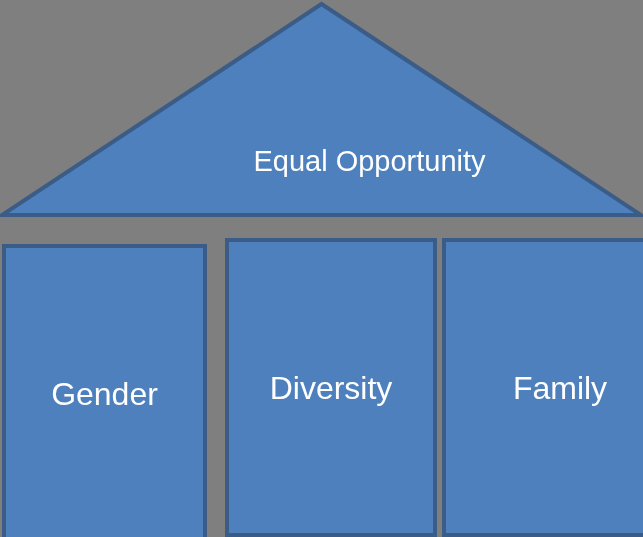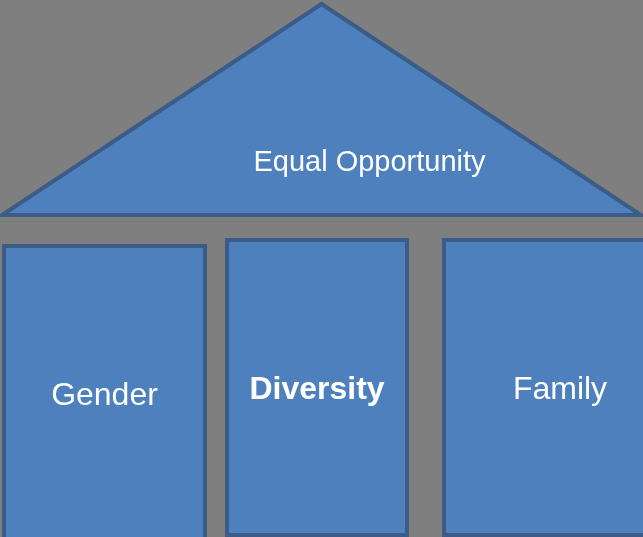--- a/index.html
+++ b/index.html
@@ -45,21 +45,21 @@
     top: 238px;
     height: 299px;
     background: #4E80BD;
     border: 4px solid #3A5C87;
     box-sizing: border-box;
     display: flex;
     align-items: center;
     justify-content: center;
   }
   .pillar-1 { left: 2px;   width: 205px; margin-top: 6px; }
-  .pillar-2 { left: 225px; width: 184px; font-weight: bold; }
+  .pillar-2 { left: 225px; width: 212px; }
   .pillar-3 { left: 442px; width: 236px; }
   .pillar-label {
     color: #FFFFFF;
     font-size: 32px;
     line-height: 32px;
     white-space: nowrap;
   }
 </style>
 </head>
 <body>

